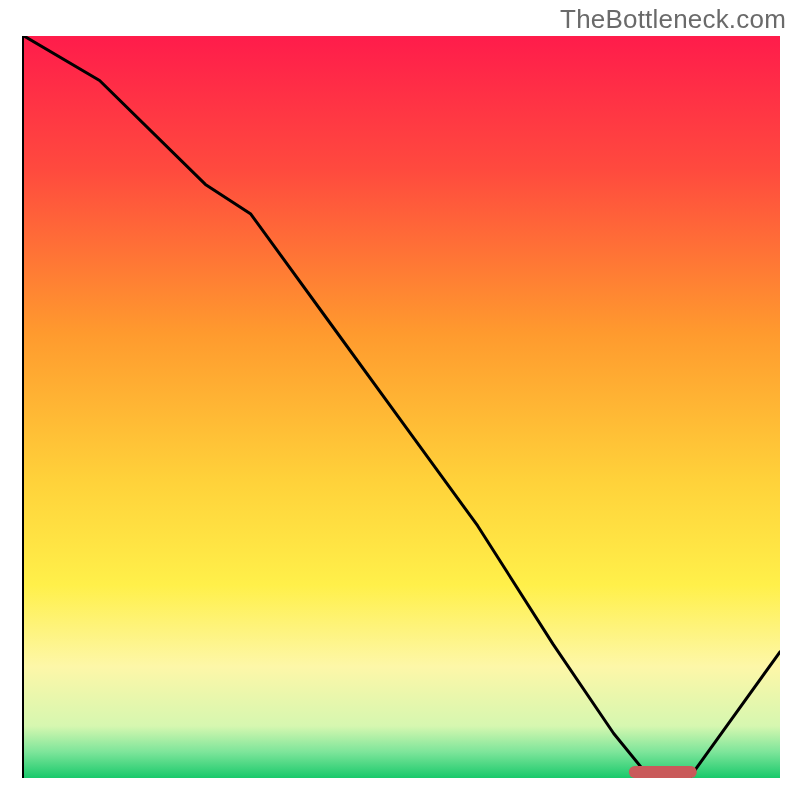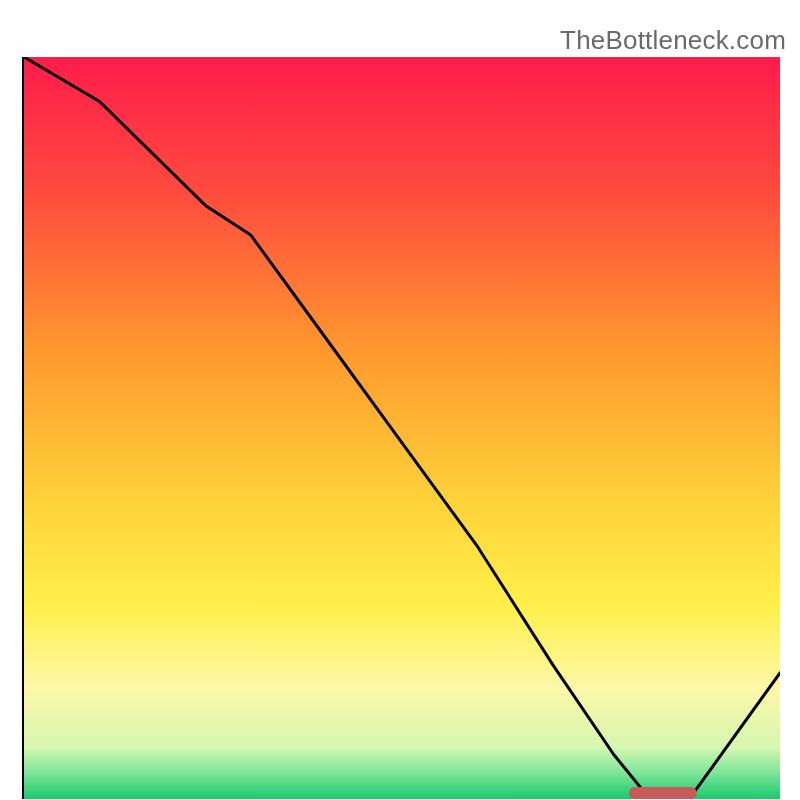--- a/index.html
+++ b/index.html
@@ -8,21 +8,20 @@
     width: 800px;
     height: 800px;
     overflow: hidden;
     background: #ffffff;
     font-family: Arial, Helvetica, sans-serif;
   }
   .stage {
     position: relative;
     width: 800px;
     height: 696px;
-    margin-top: 21px;
   }
   .watermark {
     position: absolute;
     top: 4px;
     right: 14px;
     color: #6a6a6a;
     font-size: 26px;
     font-weight: 400;
     letter-spacing: 0.2px;
   }

